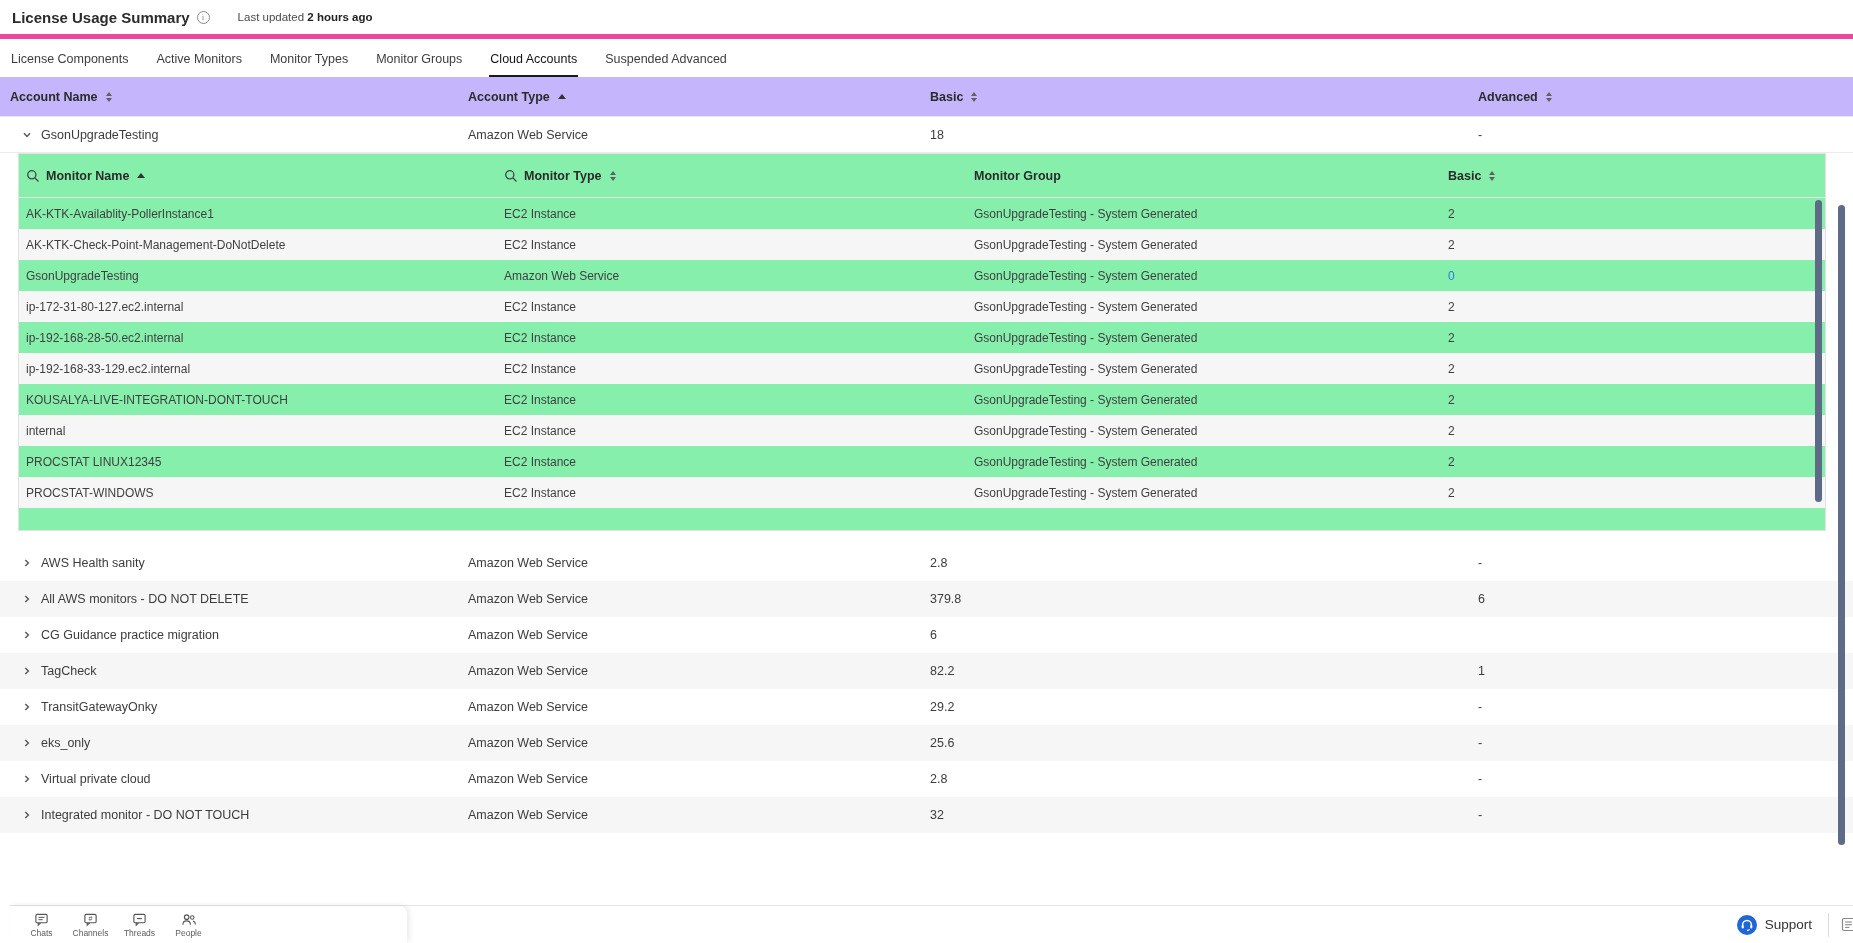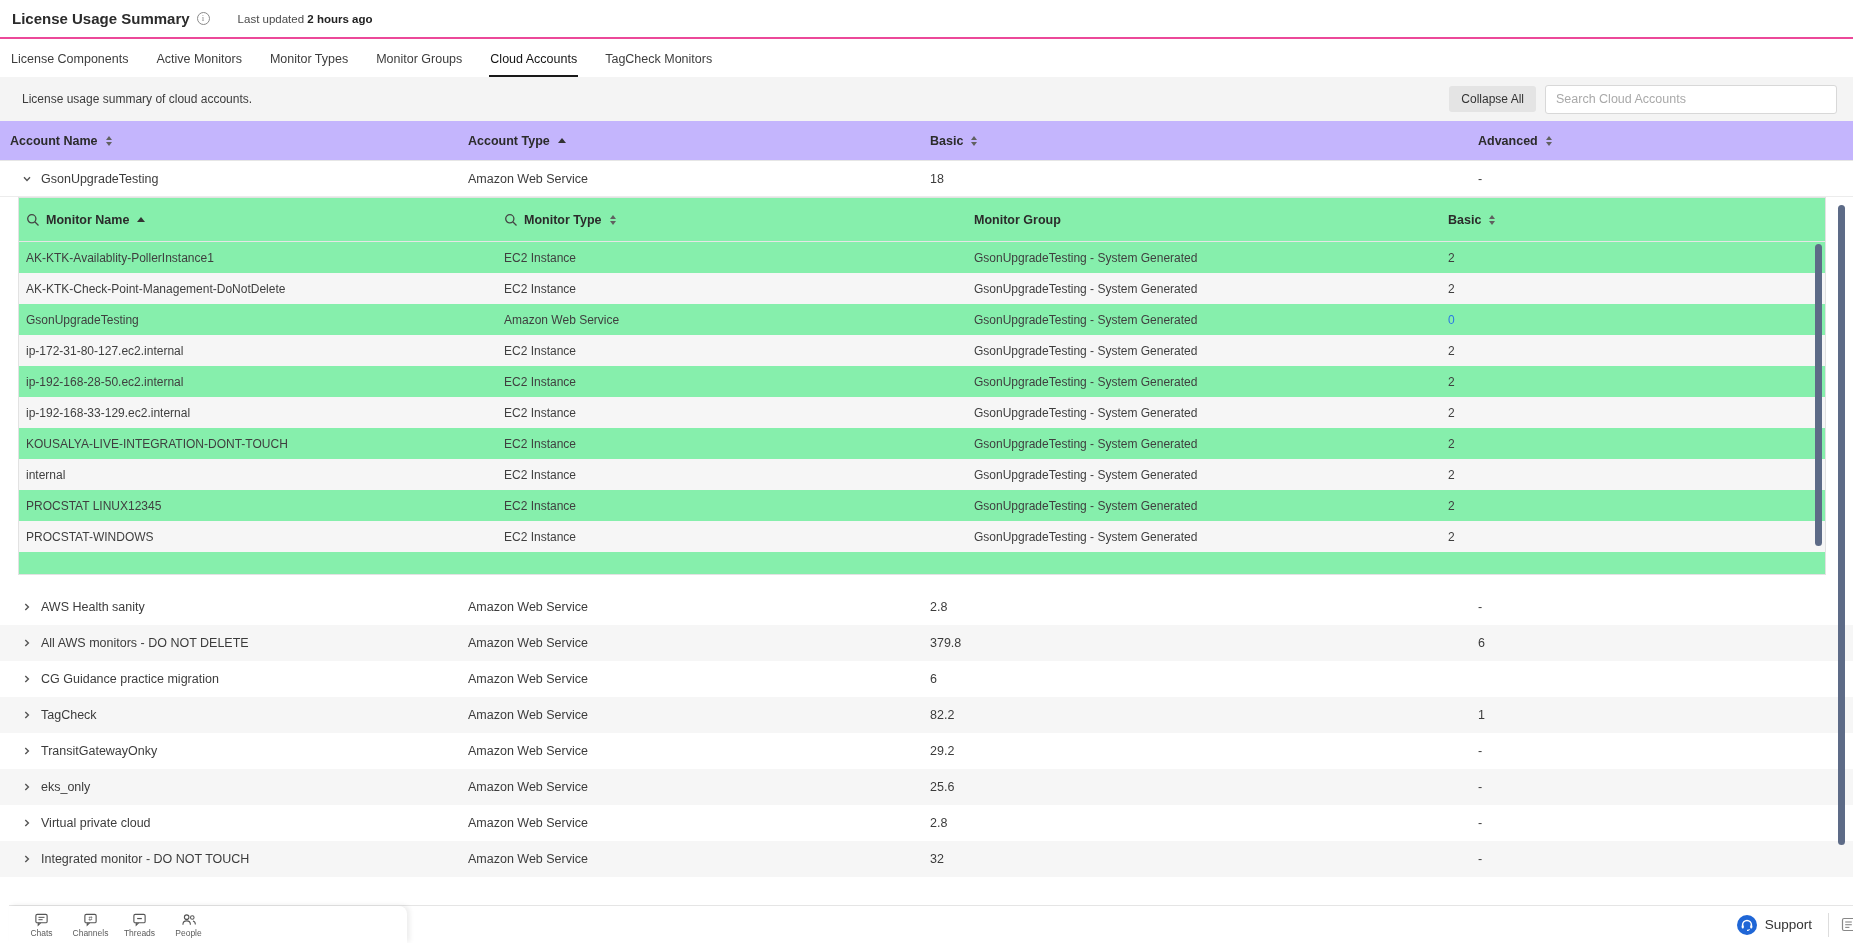--- a/index.html
+++ b/index.html
@@ -2,21 +2,21 @@
 <html><head>
 <meta charset="utf-8">
 <style>
   * { margin:0; padding:0; box-sizing:border-box; }
   html,body { width:1853px; height:943px; overflow:hidden; background:#fff;
     font-family:"Liberation Sans", sans-serif; color:#333; }
   .screen { position:relative; width:1853px; height:943px; background:#fff; }
 
   
   .topbar { height:39px; display:flex; align-items:center; padding-left:12px;
-    border-bottom:2px solid #ec4899; background:#fff; }
+    border-bottom:5px solid #ec4899; background:#fff; }
   .topbar-title { font-size:15px; font-weight:600; color:#2b2b2b; }
   .info-icon { width:13px; height:13px; border:1px solid #8a8a8a; border-radius:50%;
     color:#8a8a8a; font-size:9px; line-height:11px; text-align:center; margin-left:7px;
     font-family:"Liberation Serif", serif; }
   .last-updated { margin-left:28px; font-size:11.5px; color:#4a4a4a; }
   .last-updated b { color:#222; }
 
   
   .plan-head { display:flex; justify-content:space-between; align-items:flex-start;
     padding:17px 16px 0 27px; }
@@ -105,29 +105,23 @@
     </span>
   </header>
 
 
   <nav class="tabs">
     <div class="tab">License Components</div>
     <div class="tab">Active Monitors</div>
     <div class="tab">Monitor Types</div>
     <div class="tab">Monitor Groups</div>
     <div class="tab active">Cloud Accounts</div>
-    <div class="tab">TagCheck Monitors</div>
+    <div class="tab">Suspended Advanced</div>
   </nav>
 
-  <div class="infobar">
-    <span class="infobar-desc">License usage summary of cloud accounts.</span>
-    <span class="spacer"></span>
-    <button class="btn collapse-btn">Collapse All</button>
-    <input class="search-input" placeholder="Search Cloud Accounts" style="">
-  </div>
 
   <div class="grid-main thead">
     <div class="hcell">
       <span>Account Name</span>
       <span class="sort">
           <i class="up"></i>
           <i class="down"></i>
         </span>
     </div>
     <div class="hcell">

